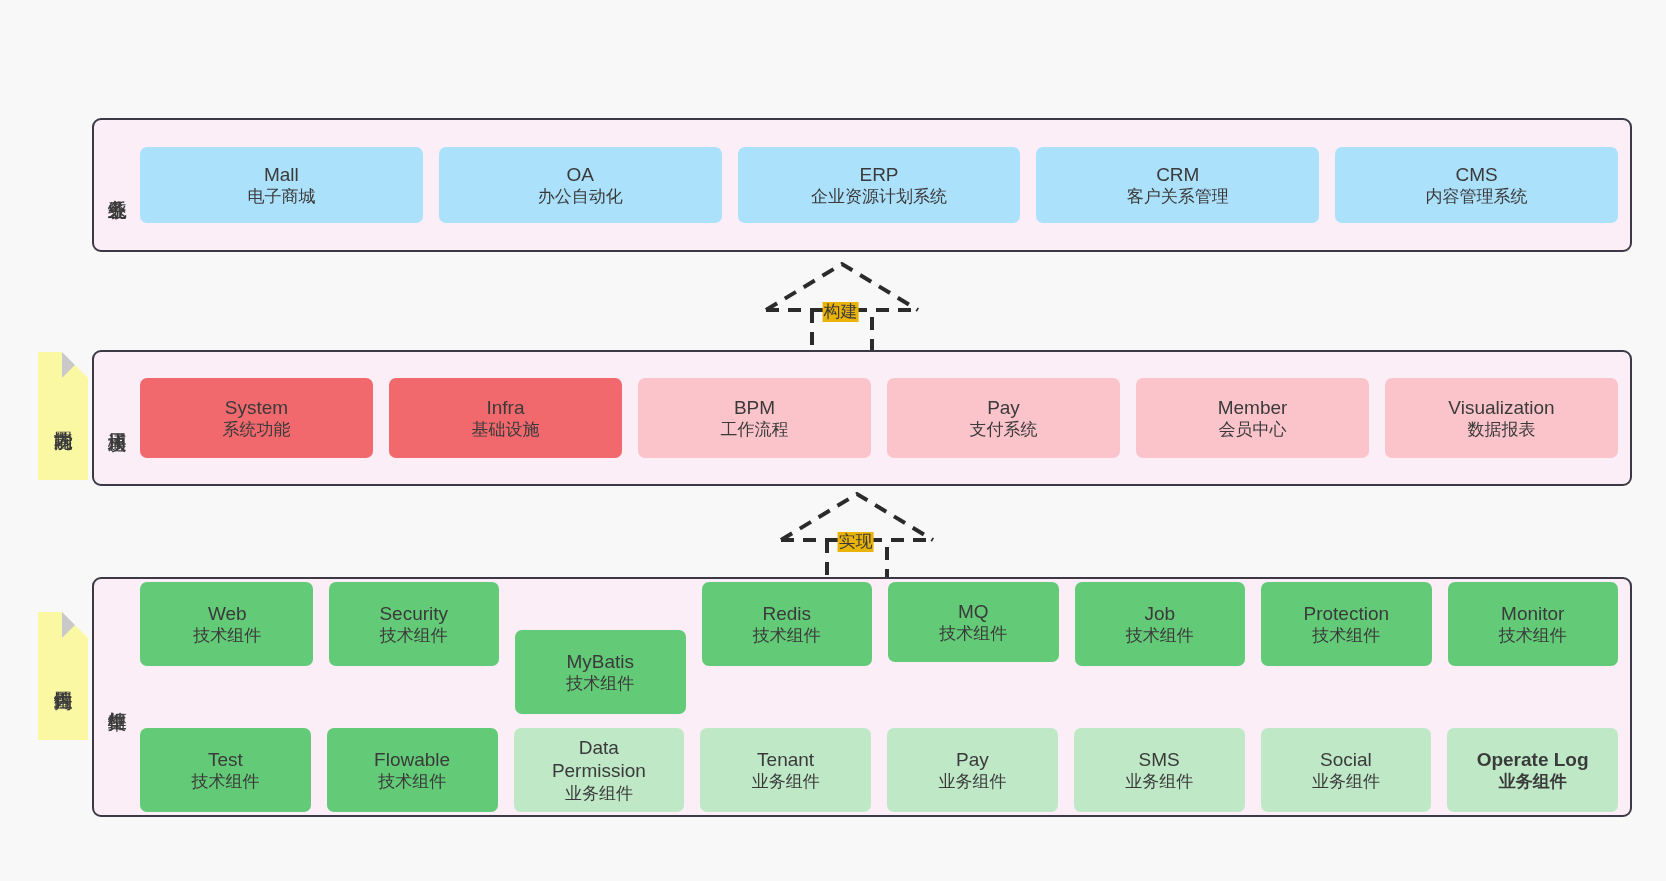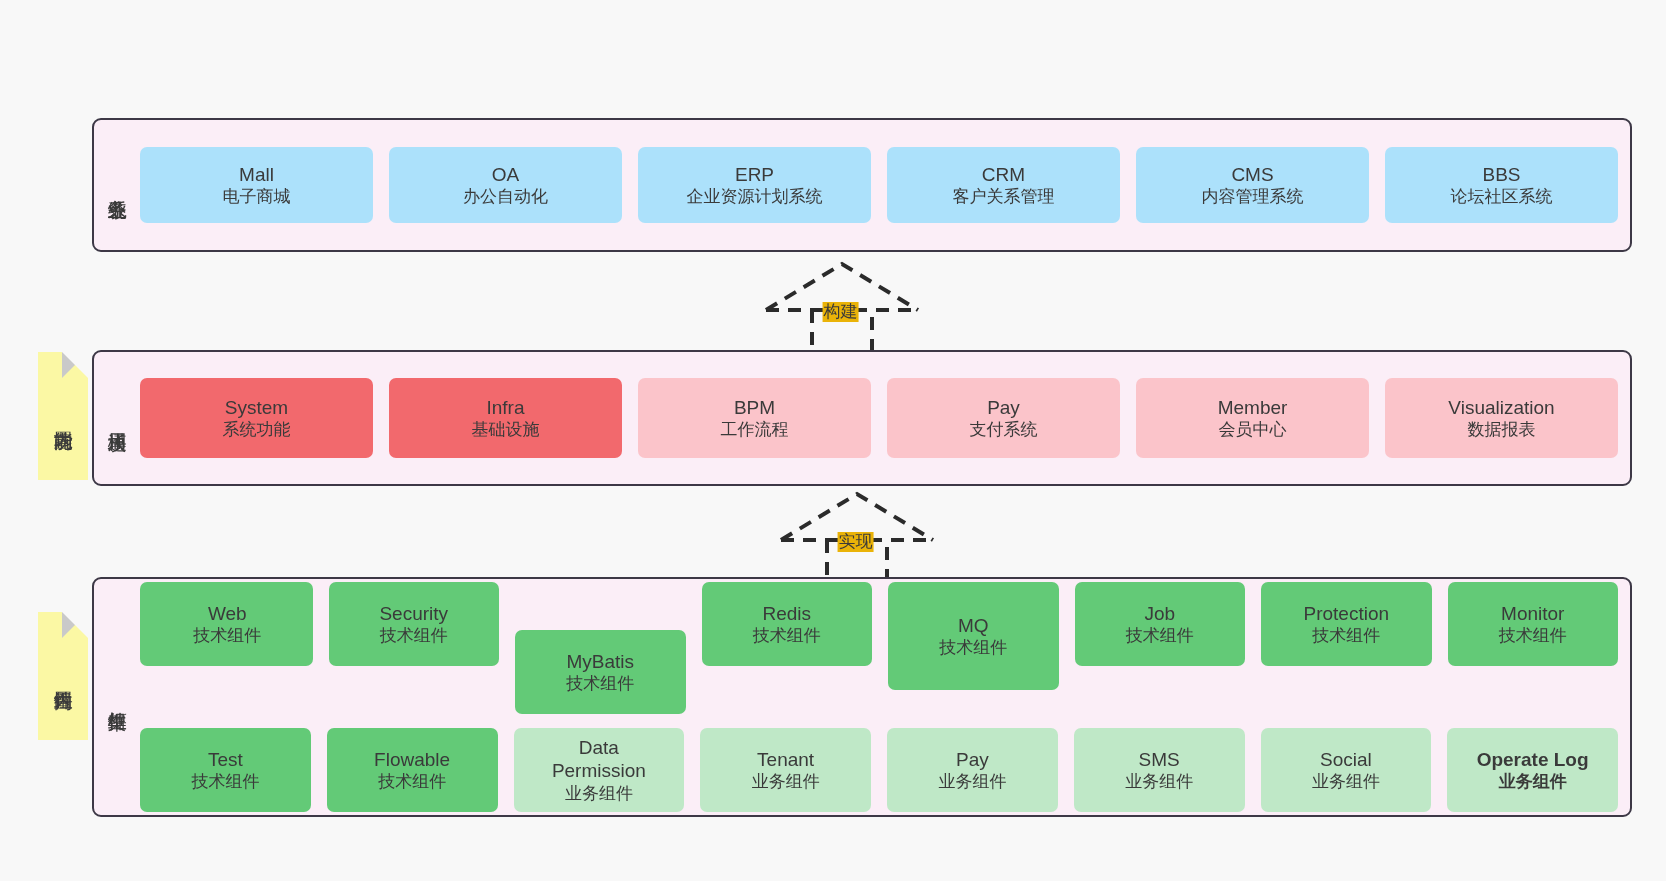--- a/index.html
+++ b/index.html
@@ -148,24 +148,20 @@
           <div class="t2">企业资源计划系统</div>
         </div>
         <div class="cell c-blue" style="height:76px;">
           <div class="t1">CRM</div>
           <div class="t2">客户关系管理</div>
         </div>
         <div class="cell c-blue" style="height:76px;">
           <div class="t1">CMS</div>
           <div class="t2">内容管理系统</div>
         </div>
-        <div class="cell c-blue" style="height:76px;">
-          <div class="t1">BBS</div>
-          <div class="t2">论坛社区系统</div>
-        </div>
       </div>
     </div>
   </div>
 
   <div class="arrow" style="left:762px; top:258px;">
     <svg viewBox="0 0 160 100" xmlns="http://www.w3.org/2000/svg">
 
       <path d="M 4 52 L 80 6 L 156 52" fill="none" stroke="#2b2b2b" stroke-width="4" stroke-dasharray="13 9" stroke-linecap="butt"></path>
       <path d="M 4 52 L 156 52" fill="none" stroke="#2b2b2b" stroke-width="4" stroke-dasharray="13 9" stroke-linecap="butt"></path>
 
@@ -237,21 +233,21 @@
           <div class="t2">技术组件</div>
         </div>
         <div class="cell c-green" style="height:84px;margin-top:48px;">
           <div class="t1">MyBatis</div>
           <div class="t2">技术组件</div>
         </div>
         <div class="cell c-green" style="height:84px;">
           <div class="t1">Redis</div>
           <div class="t2">技术组件</div>
         </div>
-        <div class="cell c-green" style="height:108px;justify-content:center;">
+        <div class="cell c-green" style="height:80px;justify-content:center;">
           <div class="t1">MQ</div>
           <div class="t2">技术组件</div>
         </div>
         <div class="cell c-green" style="height:84px;">
           <div class="t1">Job</div>
           <div class="t2">技术组件</div>
         </div>
         <div class="cell c-green" style="height:84px;">
           <div class="t1">Protection</div>
           <div class="t2">技术组件</div>

